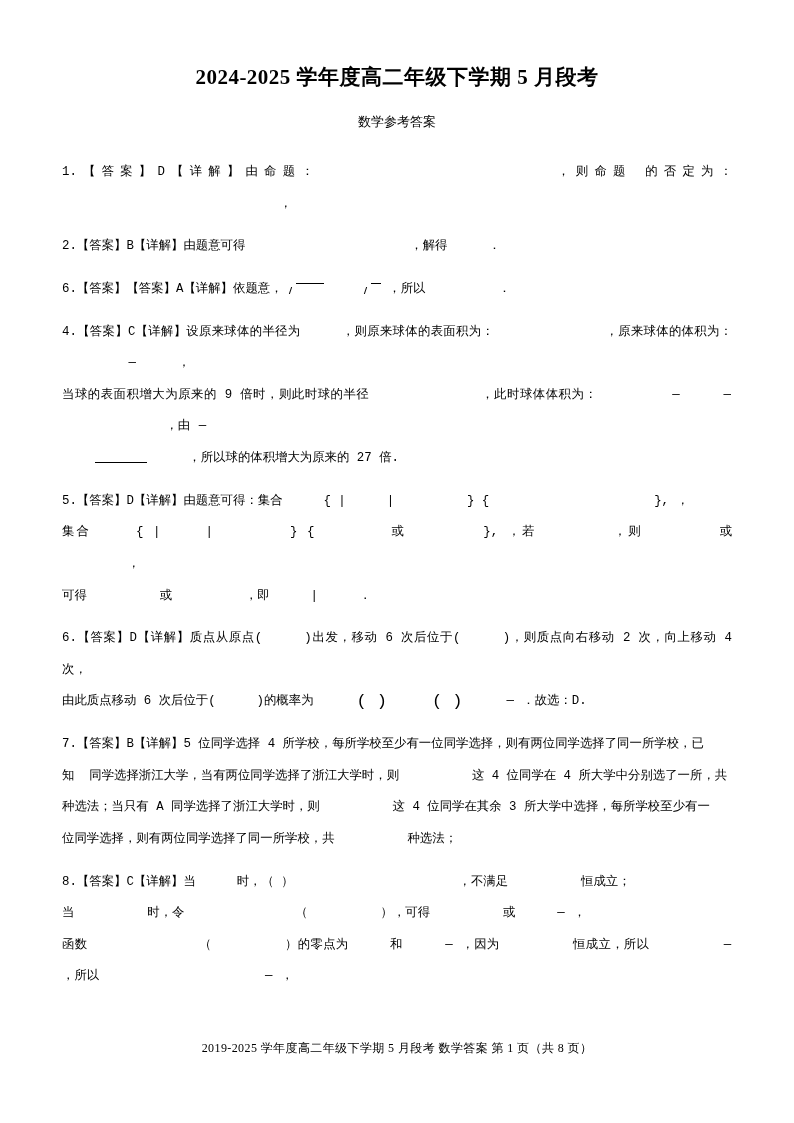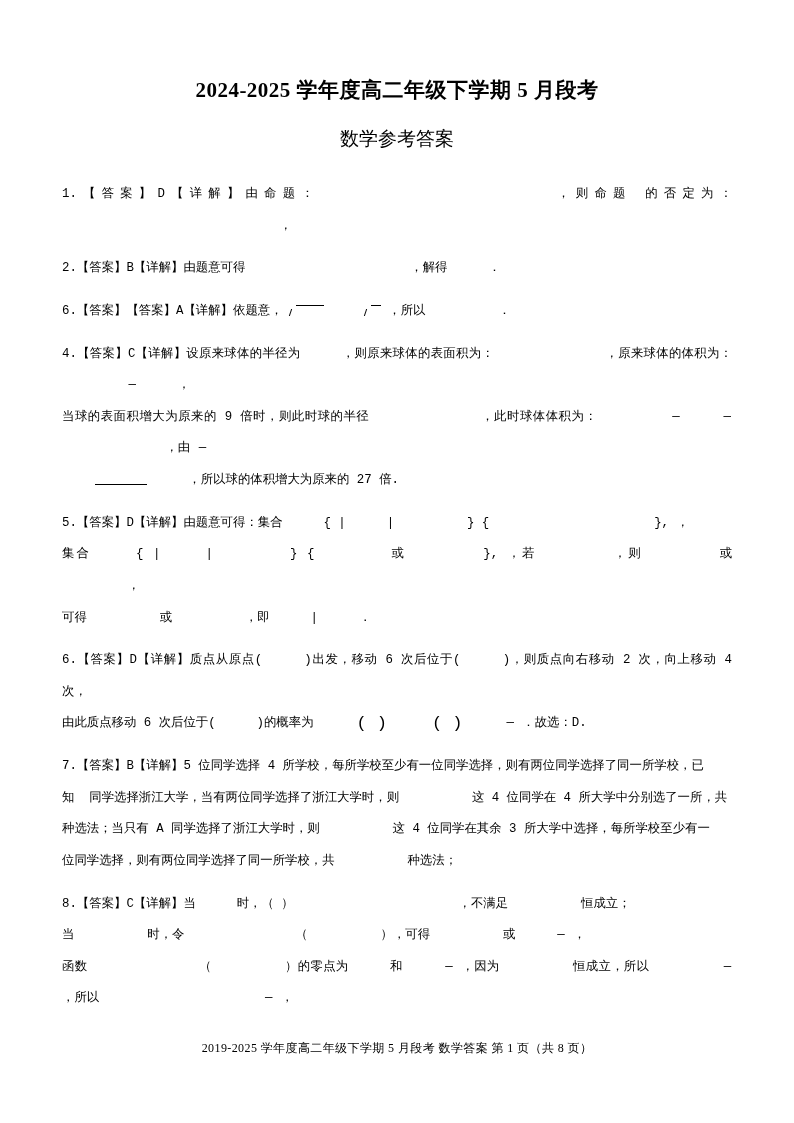--- a/index.html
+++ b/index.html
@@ -14,33 +14,33 @@
     font-family: "Liberation Serif", "DejaVu Serif", serif;
     color: #000000;
     overflow: hidden;
   }
   .page {
     position: absolute;
     left: 0; top: 0;
     width: 794px;
     height: 1123px;
     box-sizing: border-box;
-    padding: 17px 62px;
+    padding: 4px 62px;
   }
   .title {
     text-align: center;
     font-weight: bold;
     font-size: 21px;
     letter-spacing: 0.5px;
     margin-top: 58px;
     line-height: 1.5;
   }
   .subtitle {
     text-align: center;
-    font-size: 19px;
+    font-size: 13px;
     margin-top: 18px;
     line-height: 1.5;
   }
   .body-block {
     margin-top: 26px;
     font-family: Liberation Mono, monospace;
   }
   .ans {
     font-size: 12.4px;
     line-height: 2.55;

